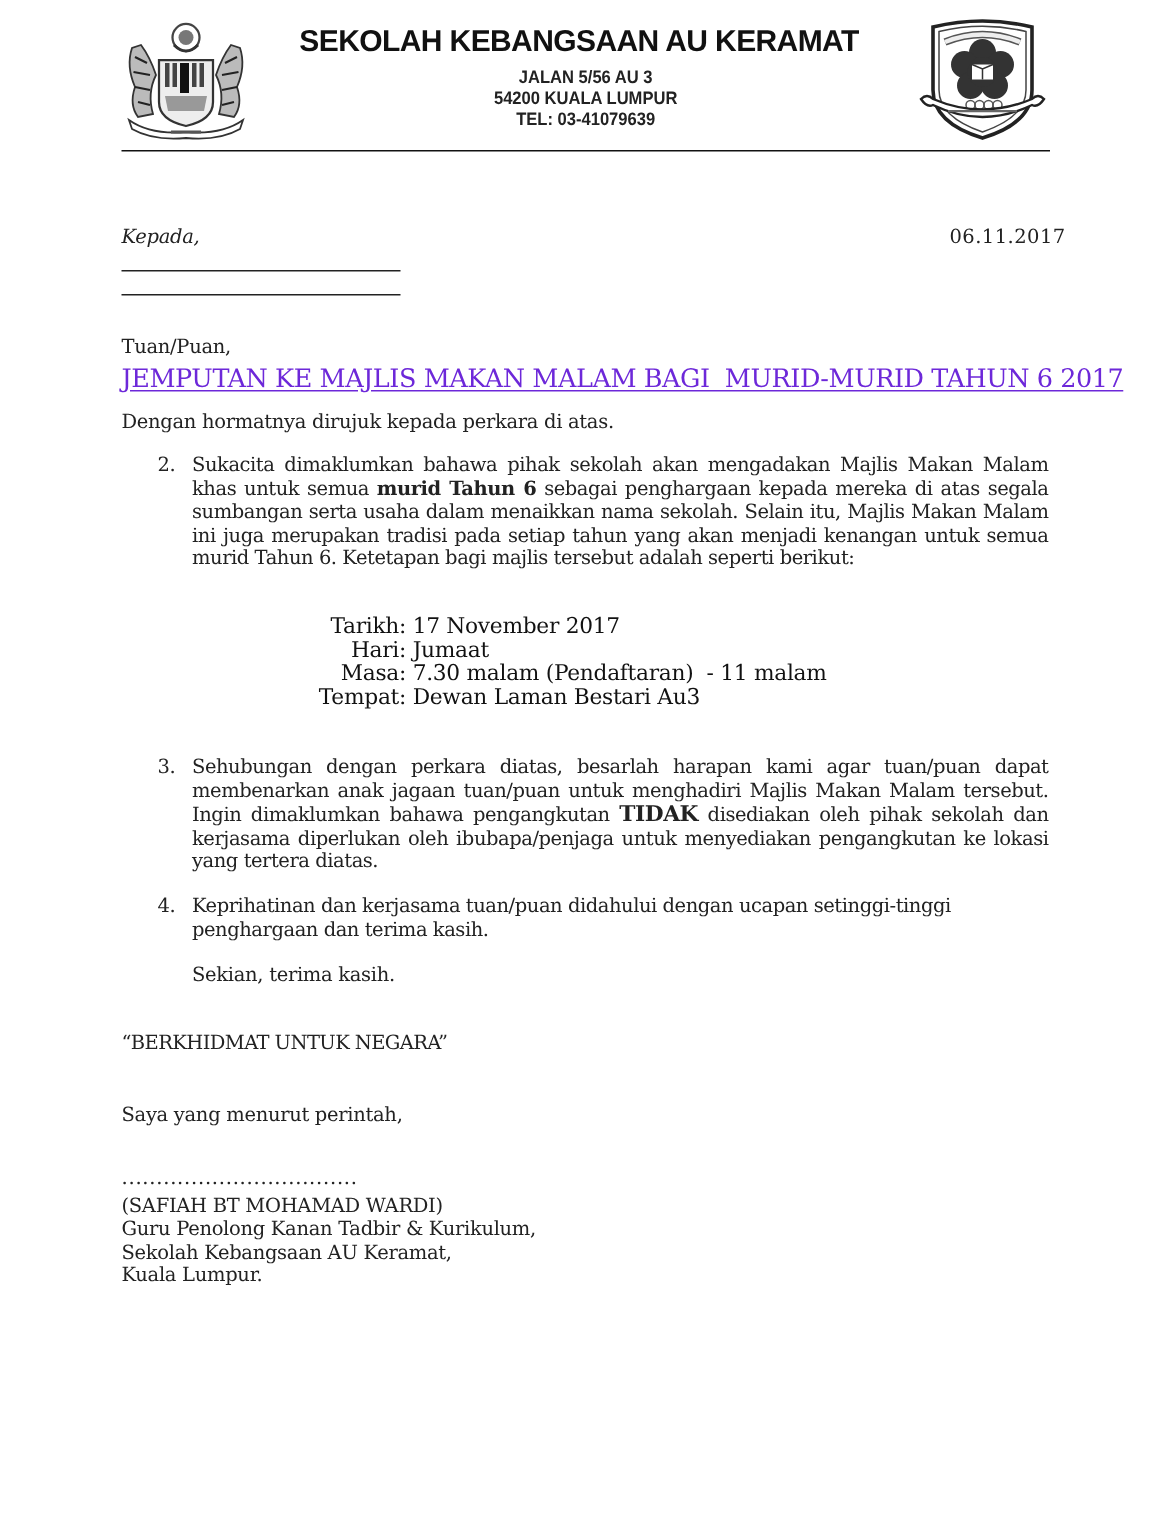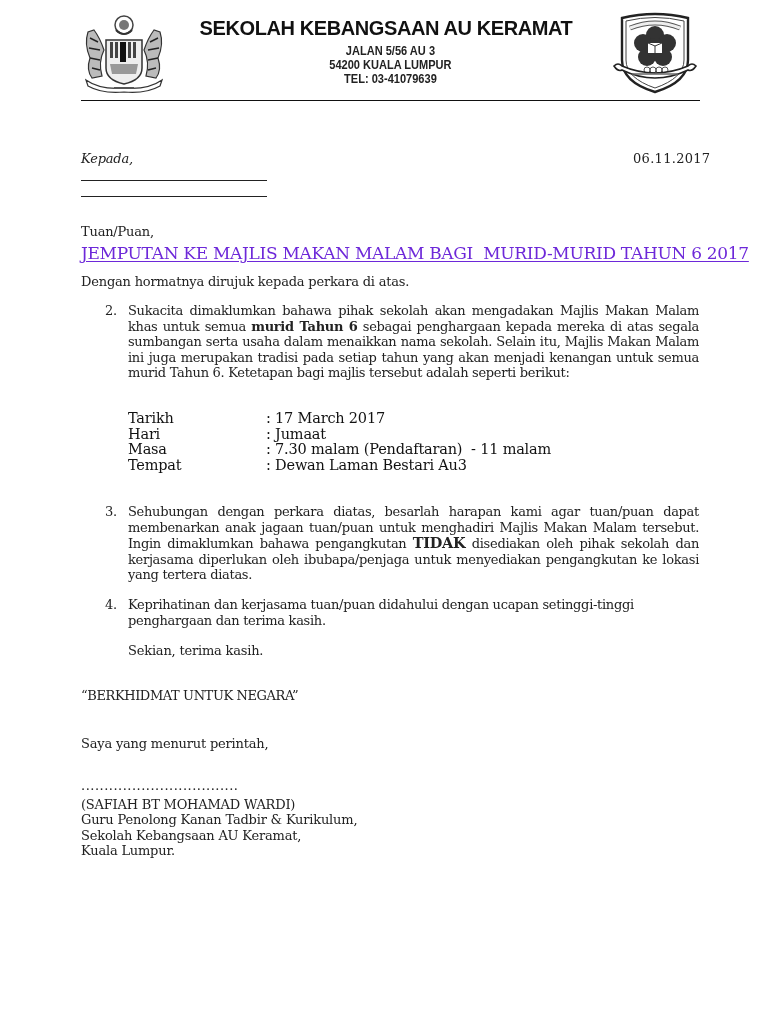--- a/index.html
+++ b/index.html
@@ -93,21 +93,21 @@
     .para4 { top: 597px; }
     .bold-inline { font-weight: bold; }
 
     .details {
       left: 128px; top: 411px;
       font-size: 14.5px;
       line-height: 15.5px;
       color: #111;
       letter-spacing: -0.2px;
     }
-    .details .row { display: flex; }
+    .details .row { display: flex; text-align: right; }
     .details .lbl { width: 138px; }
     .details .val { white-space: pre; }
 
     .sekian { left: 128px; top: 643px; text-align: right; }
     .motto { left: 81px; top: 688px; letter-spacing: -0.4px; }
     .saya { left: 81px; top: 736px; }
     .dots { left: 81px; top: 778px; letter-spacing: 0.5px; }
     .sig1 { left: 81px; top: 797px; }
     .sig2 { left: 81px; top: 812px; }
     .sig3 { left: 81px; top: 828px; }
@@ -190,21 +190,21 @@
 <div class="abs txt intro">Dengan hormatnya dirujuk kepada perkara di atas.</div>
 
 <div class="abs para para2">
   <span class="num">2.</span>
   <div class="body"><span>Sukacita dimaklumkan bahawa pihak sekolah akan mengadakan Majlis Makan Malam khas untuk semua </span><span class="bold-inline">murid Tahun 6</span><span> sebagai penghargaan kepada mereka di atas segala sumbangan serta usaha dalam menaikkan nama sekolah. Selain itu, Majlis Makan Malam ini juga merupakan tradisi pada setiap tahun yang akan menjadi kenangan untuk semua murid Tahun 6. Ketetapan bagi majlis tersebut adalah seperti berikut:</span></div>
 </div>
 
 <div class="abs details">
   <div class="row">
     <span class="lbl">Tarikh</span>
-    <span class="val">: 17 March 2017</span>
+    <span class="val">: 17 November 2017</span>
   </div>
   <div class="row">
     <span class="lbl">Hari</span>
     <span class="val">: Jumaat</span>
   </div>
   <div class="row">
     <span class="lbl">Masa</span>
     <span class="val">: 7.30 malam (Pendaftaran)  - 11 malam</span>
   </div>
   <div class="row">

